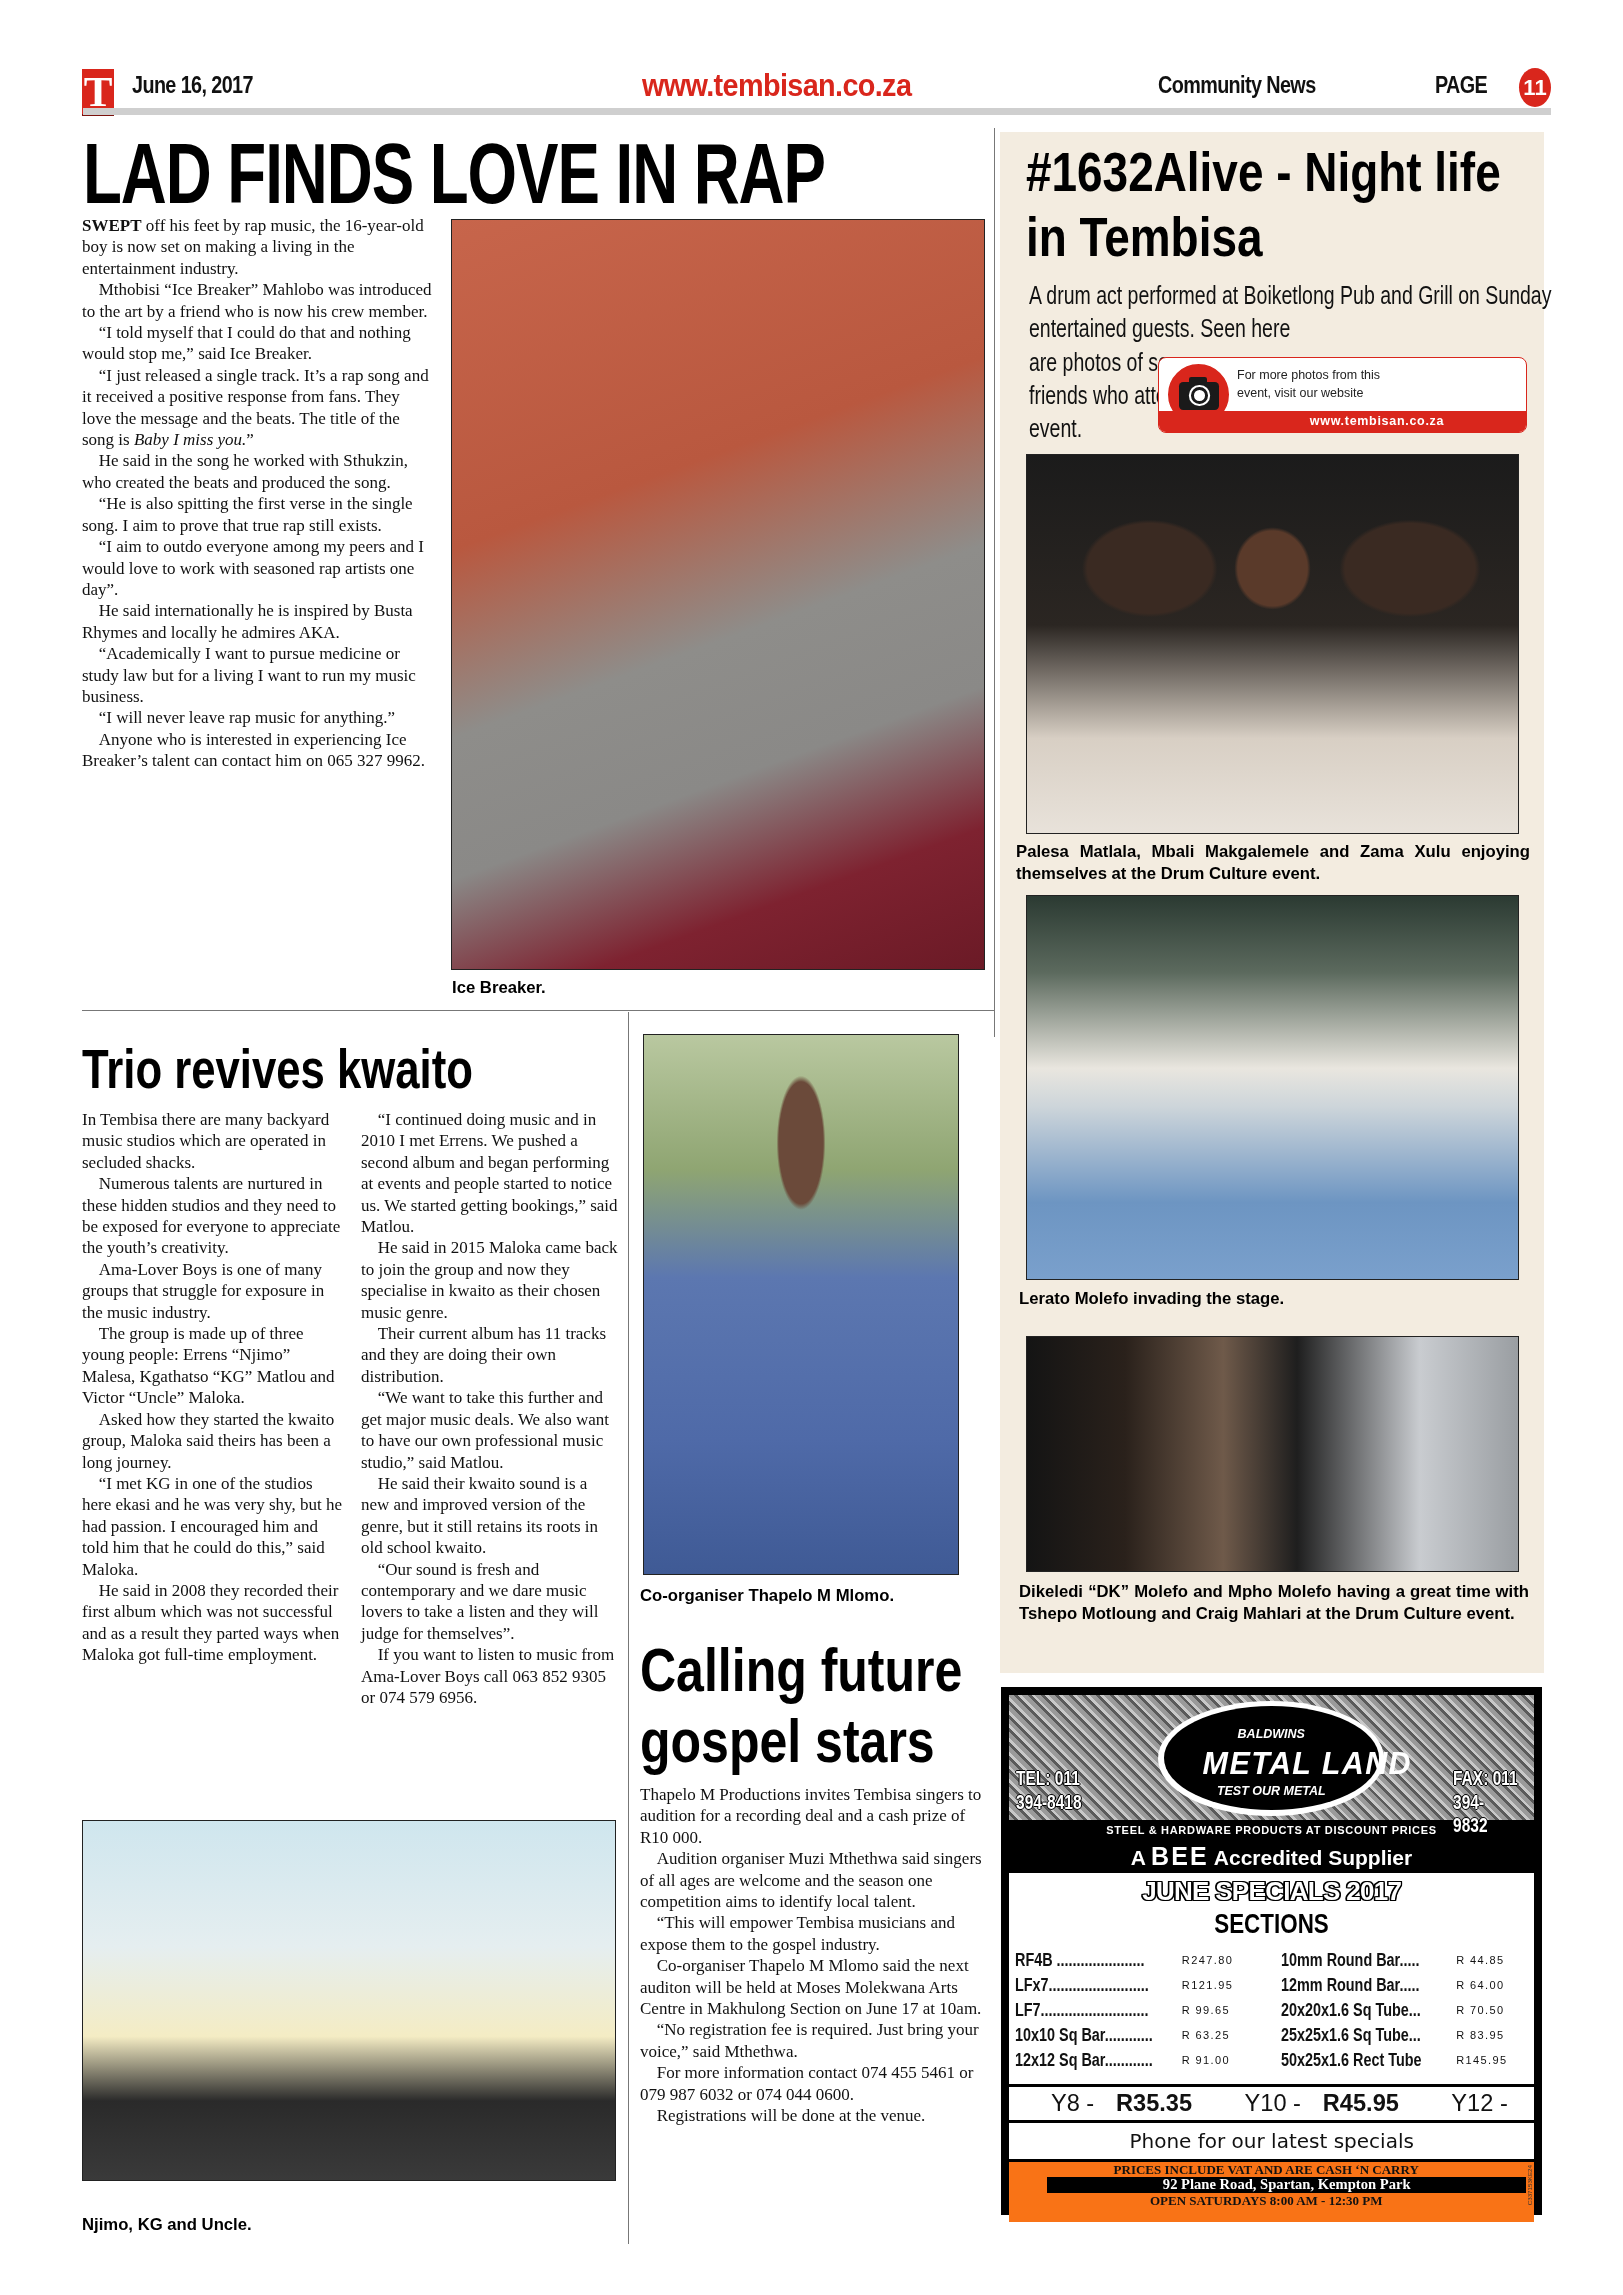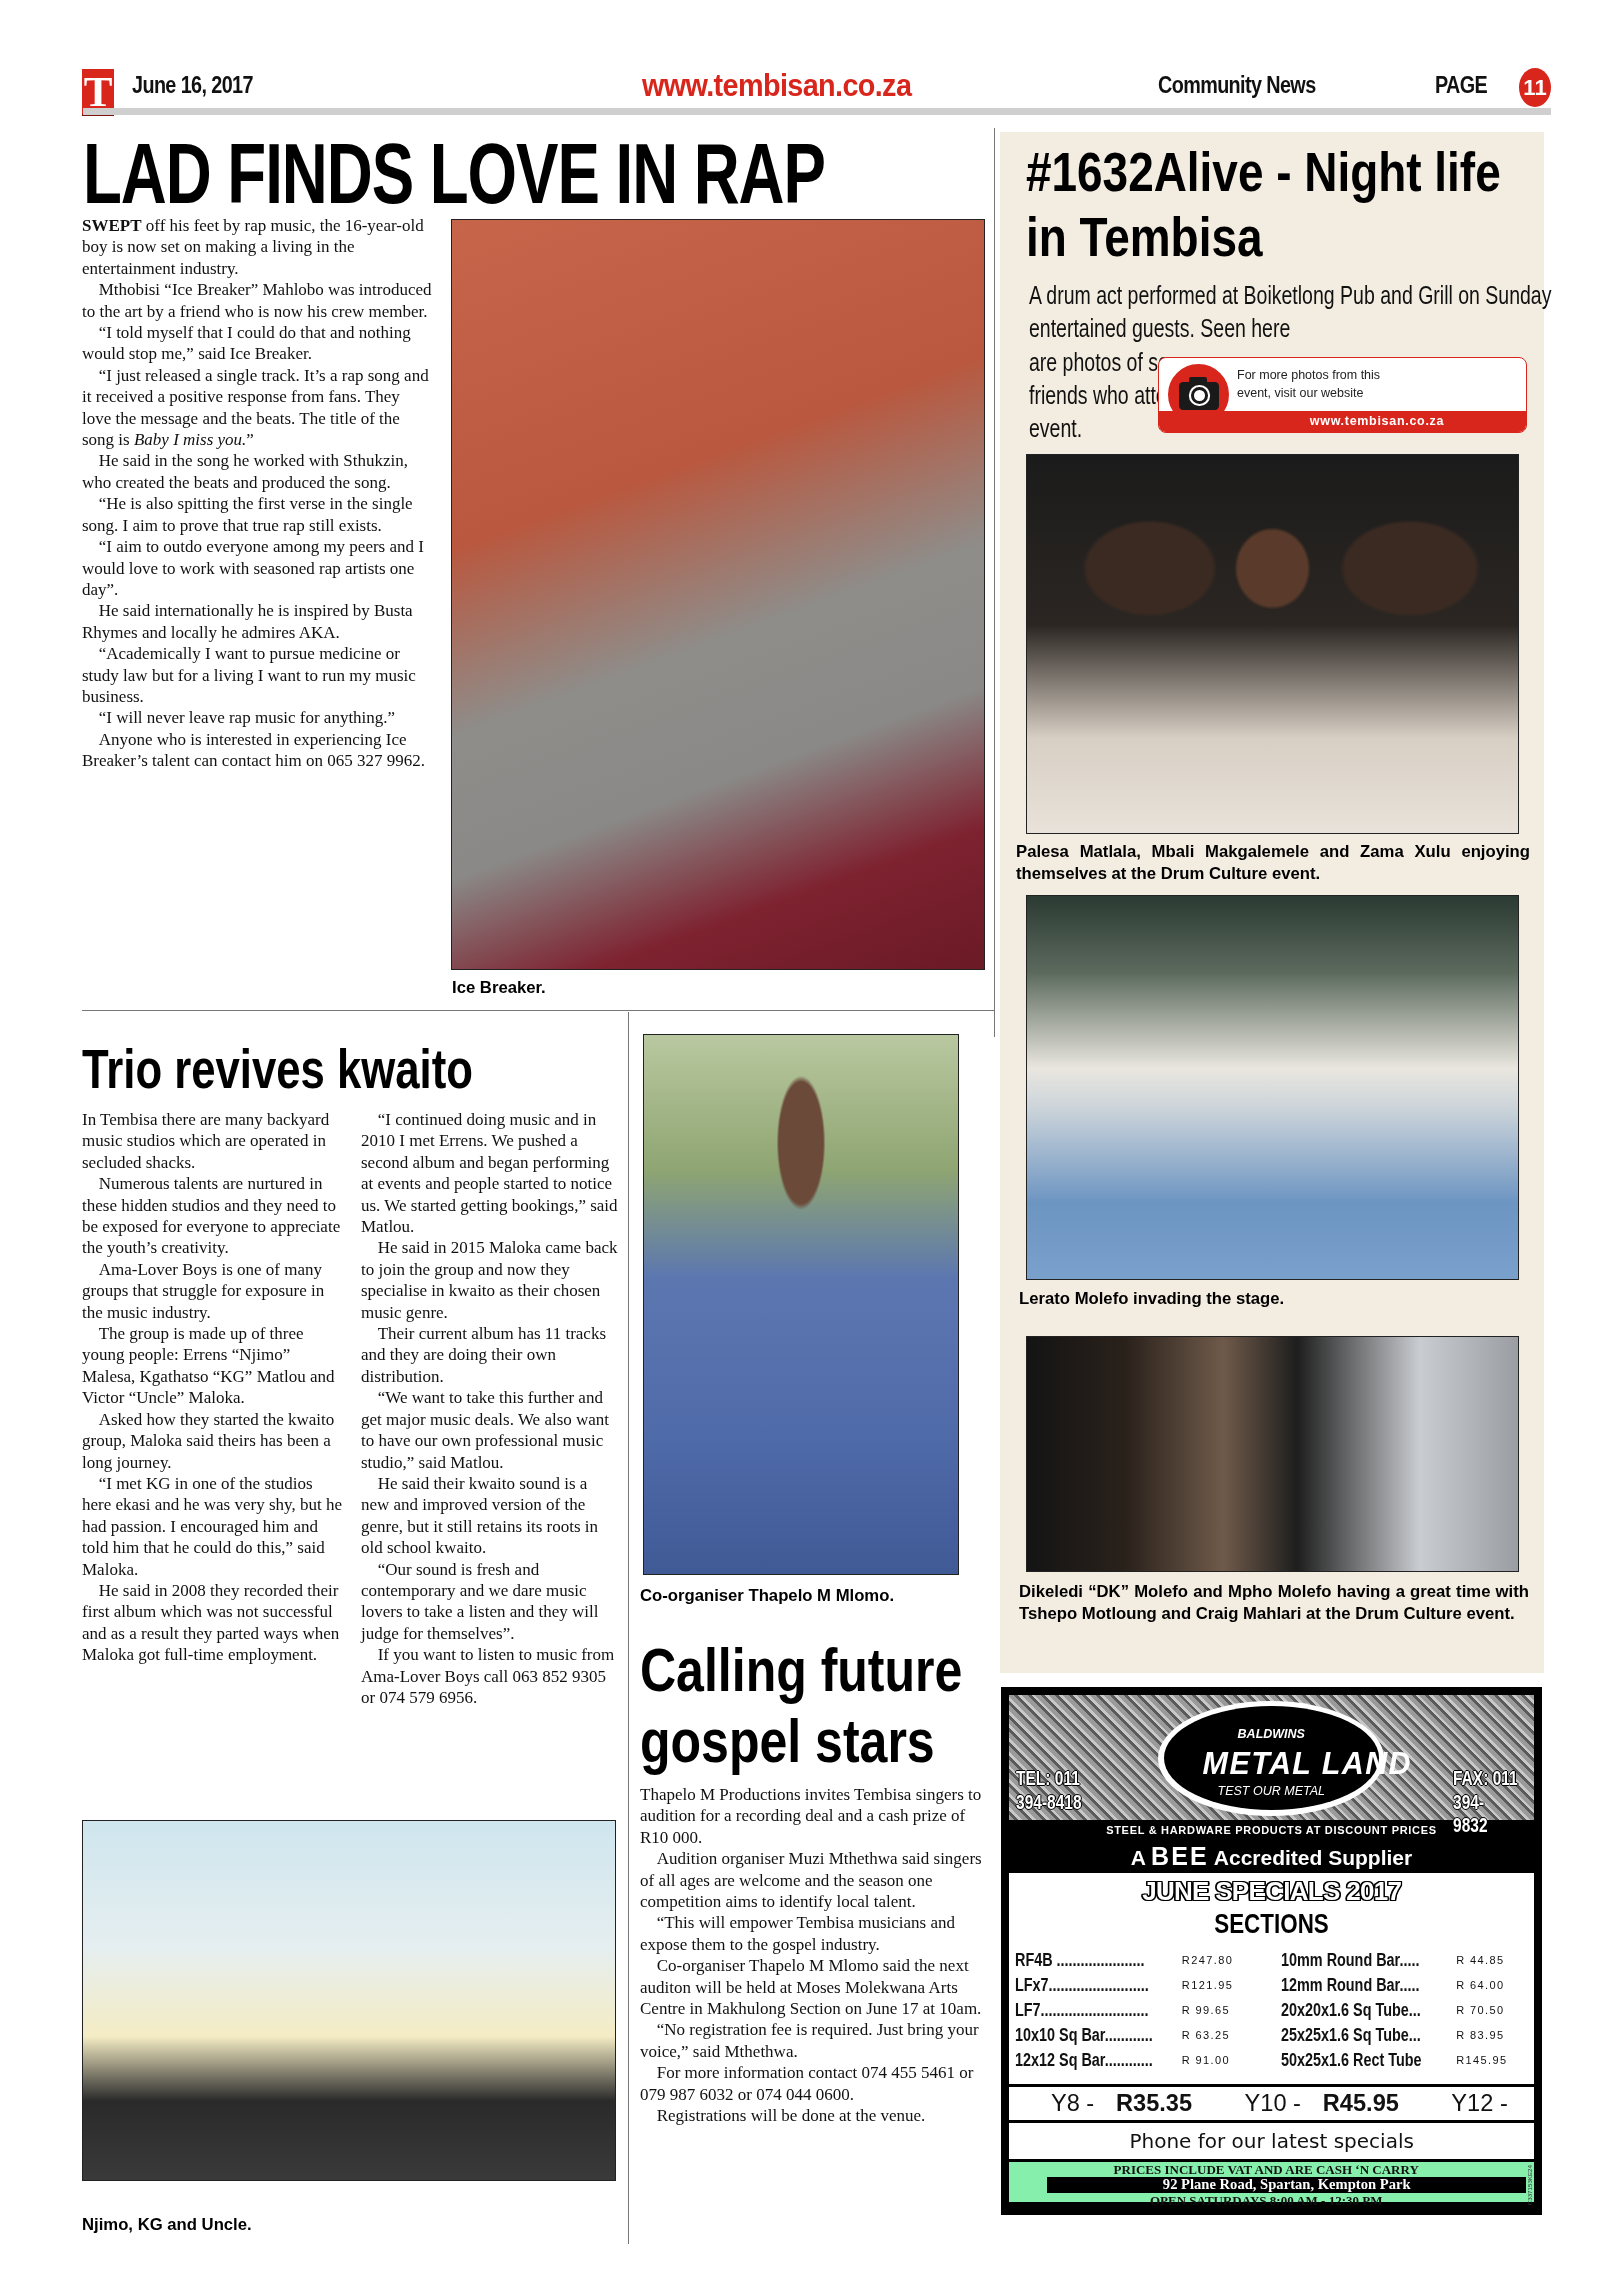--- a/index.html
+++ b/index.html
@@ -77,21 +77,21 @@
   .hrule { background: #777; height: 1.4px; }
 
   
   .ad { left: 1001px; top: 1687px; width: 541px; height: 528px; border: 4.2px solid #000; background: #000; }
   .ad-top { position: absolute; left: 4.2px; top: 4.2px; width: 525px; height: 125px;
     background: repeating-linear-gradient(45deg, #9a9a9a 0 4.2px, #5a5a5a 4.2px 7px, #c8c8c8 7px 9.7px); }
   .ad-oval { position: absolute; left: 62px; top: 5.6px; width: 226px; height: 115px; border-radius: 50%; background: #fff; }
   .ad-oval-inner { position: absolute; left: 5.6px; top: 5.6px; width: 215px; height: 104px; border-radius: 50%; background: #000; }
   .ad-baldwins { position: absolute; left: 0; width: 100%; top: 21px; text-align: center; color: #fff; font-family: "Liberation Sans", sans-serif; font-weight: bold; font-style: italic; font-size: 12.5px; }
   .ad-logo { position: absolute; left: 0; width: 100%; top: 40px; text-align: center; color: #fff; font-family: "Liberation Sans", sans-serif; font-weight: bold; font-style: italic; font-size: 30.5px; letter-spacing: 1.4px; margin-left: 36px; }
-  .ad-tagline { position: absolute; left: 0; width: 100%; top: 78px; text-align: center; color: #fff; font-family: "Liberation Sans", sans-serif; font-weight: normal; font-style: italic; font-size: 12.5px; }
+  .ad-tagline { position: absolute; left: 0; width: 100%; top: 78px; text-align: center; color: #fff; font-family: "Liberation Sans", sans-serif; font-weight: bold; font-style: italic; font-size: 12.5px; }
   .ad-contact { position: absolute; font-family: "Liberation Sans", sans-serif; font-weight: bold; font-size: 19.4px; line-height: 23.6px; color: #fff;
     text-shadow: -1.4px 0 #000, 1.4px 0 #000, 0 -1.4px #000, 0 1.4px #000; transform: scaleX(0.8); transform-origin: left top; }
   .ad-tel { left: 7px; top: 72px; }
   .ad-fax { left: 444px; top: 72px; }
   .ad-steel { position: absolute; left: 0; width: 533px; top: 133px; text-align: center; color: #fff; font-family: "Liberation Sans", sans-serif; font-weight: bold; font-size: 11px; letter-spacing: 0.7px; }
   .ad-bee { position: absolute; left: 0; width: 533px; top: 151px; text-align: center; color: #fff; font-family: "Liberation Sans", sans-serif; font-weight: bold; font-size: 21px; }
   .ad-bee b { font-size: 25px; letter-spacing: 2.1px; }
   .ad-specials { position: absolute; left: 4.2px; top: 182px; width: 525px; height: 211px; background: #fff; }
   .ad-june { position: absolute; left: 0; width: 100%; top: 2.8px; text-align: center; color: #fff; font-family: "Liberation Sans", sans-serif; font-weight: bold; font-size: 26px;
     text-shadow: -1.4px -1.4px #000, 1.4px -1.4px #000, -1.4px 1.4px #000, 1.4px 1.4px #000, 0 1.4px #000, 1.4px 0 #000, -1.4px 0 #000, 0 -1.4px #000; letter-spacing: -0.7px; }
@@ -99,21 +99,21 @@
   .price-list { position: absolute; top: 75px; font-family: "Liberation Sans", sans-serif; font-size: 18px; line-height: 25px; }
   .price-list.left { left: 5.6px; width: 250px; }
   .price-list.right { left: 179px; width: 340px; left: 182px; }
   .price-row { display: flex; white-space: nowrap; }
   .price-item { font-weight: bold; transform: scaleX(0.8); transform-origin: left center; display: inline-block; }
   .price-val { position: absolute; letter-spacing: 1.4px; font-size: 11px; }
   .ad-y { position: absolute; left: 4.2px; top: 396px; width: 525px; height: 33px; background: #fff; text-align: center; font-family: "Liberation Sans", sans-serif; font-size: 23.6px; line-height: 33px; }
   .ad-y span { margin: 0 15.3px; }
   .ad-y b { font-weight: bold; }
   .ad-phone { position: absolute; left: 4.2px; top: 432px; width: 525px; height: 36px; background: #fff; text-align: center; font-family: "DejaVu Sans", sans-serif; font-size: 20px; line-height: 36px; }
-  .ad-bottom { position: absolute; left: 4.2px; top: 471px; width: 525px; height: 40px; background: #86efac; padding-left: 24px; }
+  .ad-bottom { position: absolute; left: 4.2px; top: 471px; width: 525px; height: 60px; background: #f97316; padding-left: 24px; }
   .ad-vat { position: absolute; left: 0; width: 514px; top: 0; text-align: center; font-family: "Liberation Serif", serif; font-weight: bold; font-size: 13px; }
   .ad-addr { position: absolute; left: 18px; top: 15.3px; width: 479px; height: 15.3px; background: #000; color: #fff; text-align: center; font-family: "Liberation Serif", serif; font-weight: bold; font-size: 14.6px; line-height: 15.3px; margin-left: 20px; }
   .ad-open { position: absolute; left: 0; width: 514px; top: 30.5px; text-align: center; font-family: "Liberation Serif", serif; font-weight: bold; font-size: 13px; }
   .ad-code { position: absolute; right: 1.4px; top: 2.8px; writing-mode: vertical-rl; transform: rotate(180deg); font-family: "Liberation Sans", sans-serif; font-size: 6.2px; color: #333; }
 </style>
 </head>
 <body>
 
 <div class="abs logo-t">T</div>
 <div class="abs hdr-text hdr-date">June 16, 2017</div>

